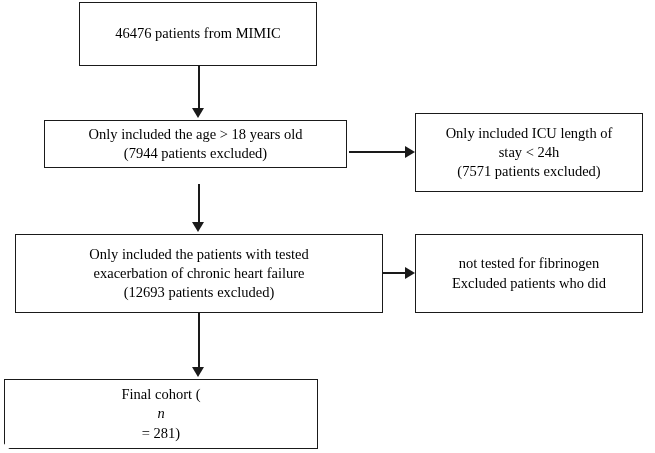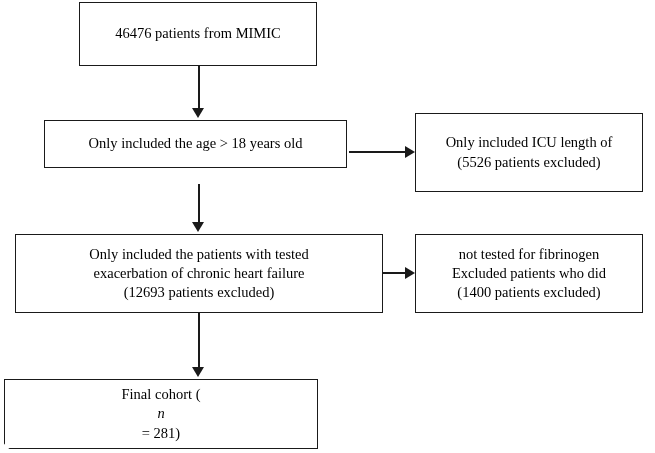--- a/index.html
+++ b/index.html
@@ -81,30 +81,32 @@
       <span>46476 patients from MIMIC</span>
     </div>
   </div>
 
   <div class="vline" style="left:198px; top:66px; height:44px;"></div>
   <div class="arrow-down" style="left:192px; top:108px;"></div>
 
   <div class="node" id="box-age">
     <div class="lines">
       <span>Only included the age &gt; 18 years old</span>
+      <span>(7944 patients excluded)</span>
     </div>
   </div>
 
   <div class="hline" style="left:349px; top:151px; width:58px;"></div>
   <div class="arrow-right" style="left:405px; top:146px;"></div>
 
   <div class="node" id="box-icu">
     <div class="lines">
       <span>Only included ICU length of</span>
-      <span>(5526 patients excluded)</span>
+      <span>stay &lt; 24h</span>
+      <span>(7571 patients excluded)</span>
     </div>
   </div>
 
   <div class="vline" style="left:198px; top:184px; height:40px;"></div>
   <div class="arrow-down" style="left:192px; top:222px;"></div>
 
   <div class="node" id="box-ahf">
     <div class="lines">
       <span>Only included the patients with tested</span>
       <span>exacerbation of chronic heart failure</span>
@@ -112,21 +114,20 @@
     </div>
   </div>
 
   <div class="hline" style="left:383px; top:272px; width:24px;"></div>
   <div class="arrow-right" style="left:405px; top:267px;"></div>
 
   <div class="node" id="box-fib">
     <div class="lines">
       <span>not tested for fibrinogen</span>
       <span>Excluded patients who did</span>
-      <span>(1400 patients excluded)</span>
     </div>
   </div>
 
   <div class="vline" style="left:198px; top:313px; height:56px;"></div>
   <div class="arrow-down" style="left:192px; top:367px;"></div>
 
   <div class="node" id="box-final">
     <div class="lines">
       <span>
           <span>Final cohort (</span>

